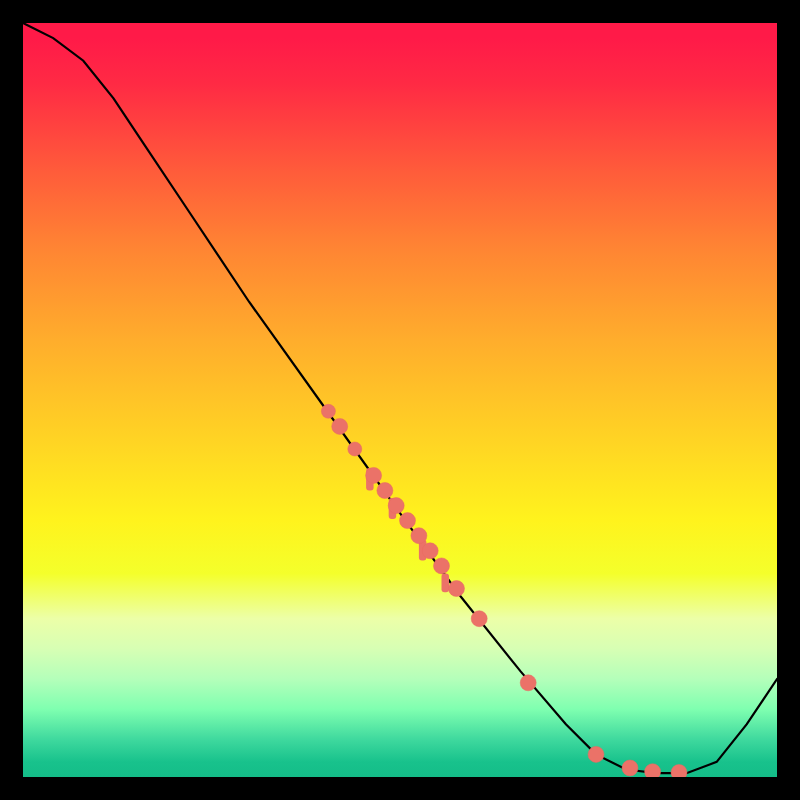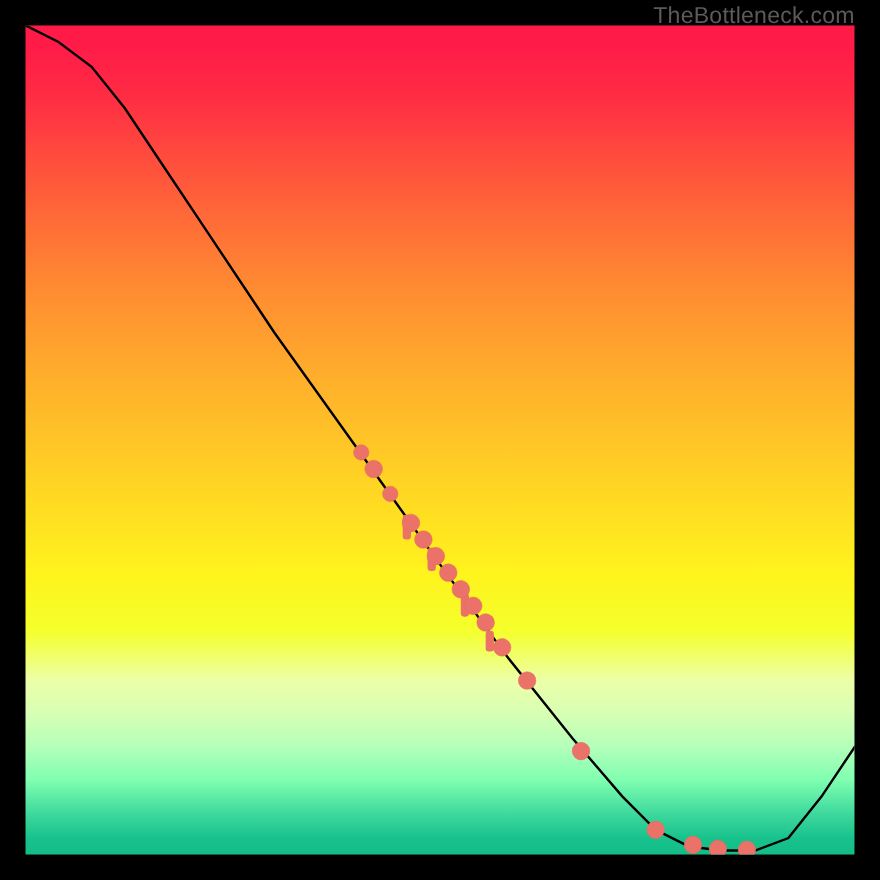--- a/index.html
+++ b/index.html
@@ -84,21 +84,20 @@
   }
   .smudge {
     fill: #eb7268;
     stroke: none;
   }
 </style>
 </head>
 <body>
 
 <div class="frame">
-  <div class="watermark">TheBottleneck.com</div>
   <div class="plot-area">
     <div class="gradient-bg"></div>
     <svg class="overlay" viewBox="0 0 754 754" preserveAspectRatio="none">
       <path id="curve-path" class="curve" d="M0.0 0.0 L30.2 15.1 L60.3 37.7 L90.5 75.4 L120.6 120.6 L165.9 188.5 L226.2 279.0 L301.6 384.5 L377.0 490.1 L437.3 573.0 L497.6 648.4 L542.9 701.2 L573.0 731.4 L603.2 746.5 L633.4 750.2 L663.5 750.2 L693.7 738.9 L723.8 701.2 L754.0 656.0"></path>
       <g id="smudge-group">
           <rect x="343.1" y="444.9" width="7.5" height="22.6" class="smudge" rx="3"></rect>
           <rect x="365.7" y="475.0" width="7.5" height="21.1" class="smudge" rx="3"></rect>
           <rect x="395.9" y="516.5" width="7.5" height="21.1" class="smudge" rx="3"></rect>
           <rect x="418.5" y="550.4" width="7.5" height="18.9" class="smudge" rx="3"></rect>
         </g>

